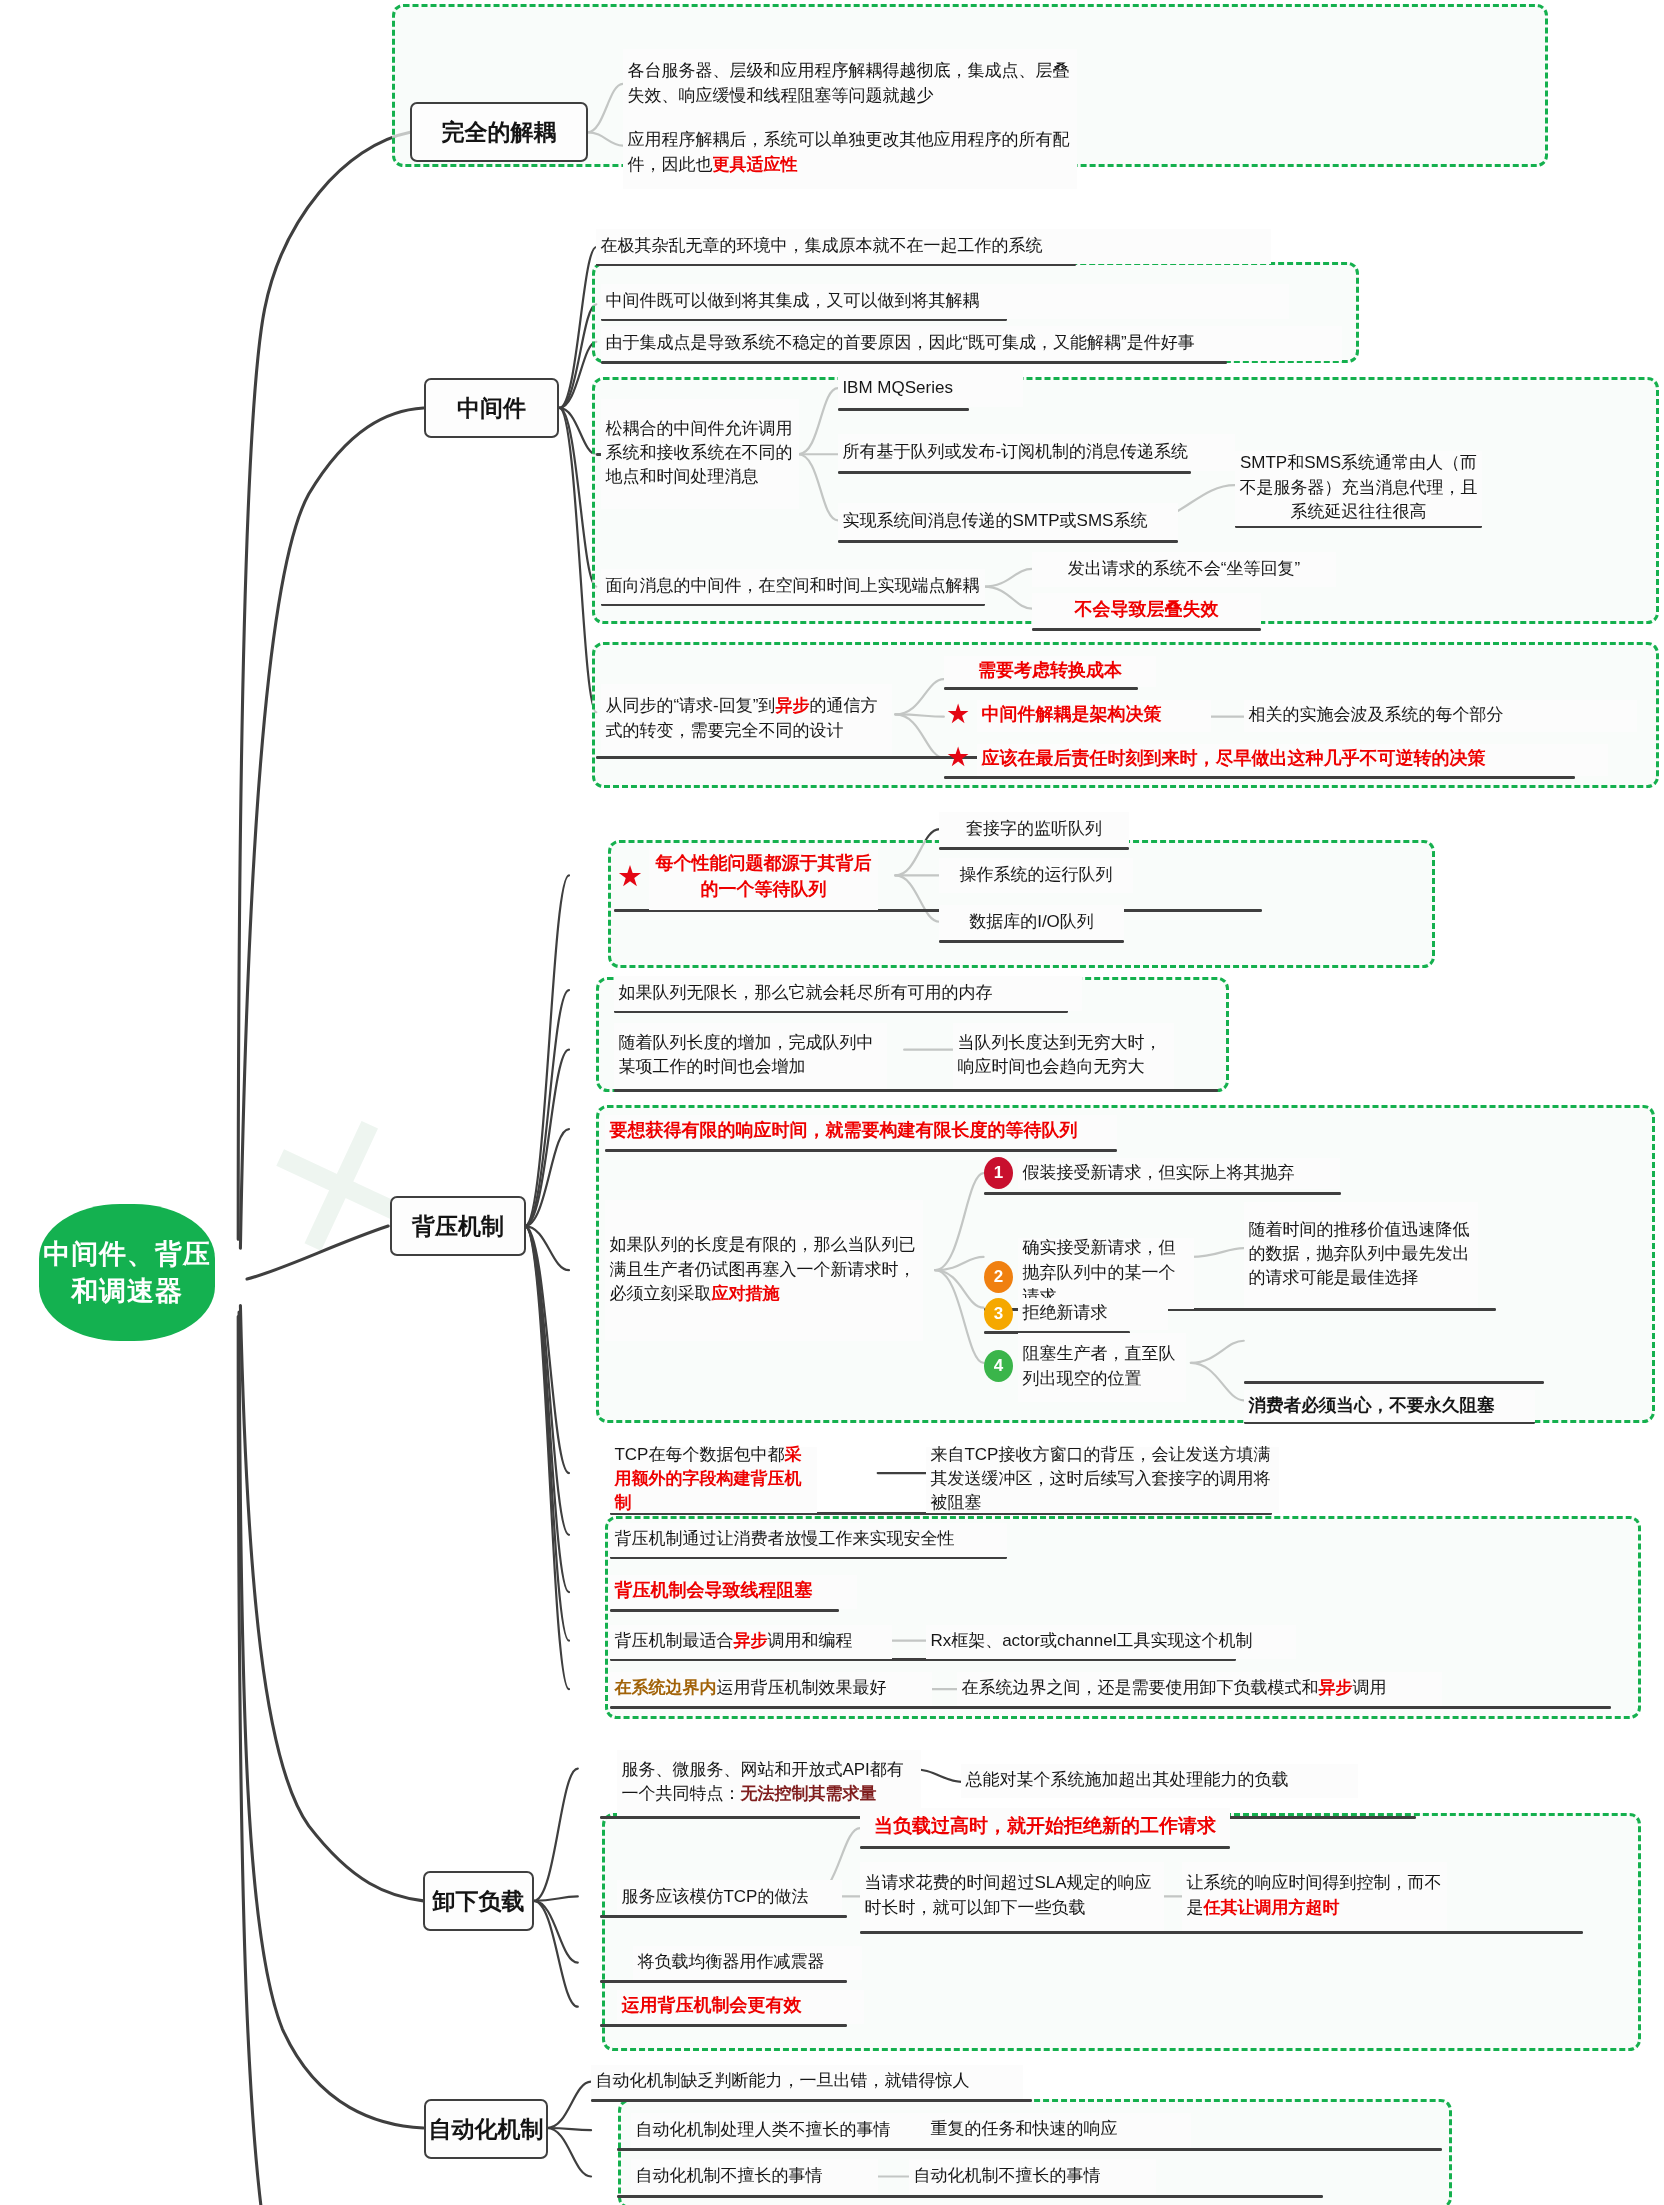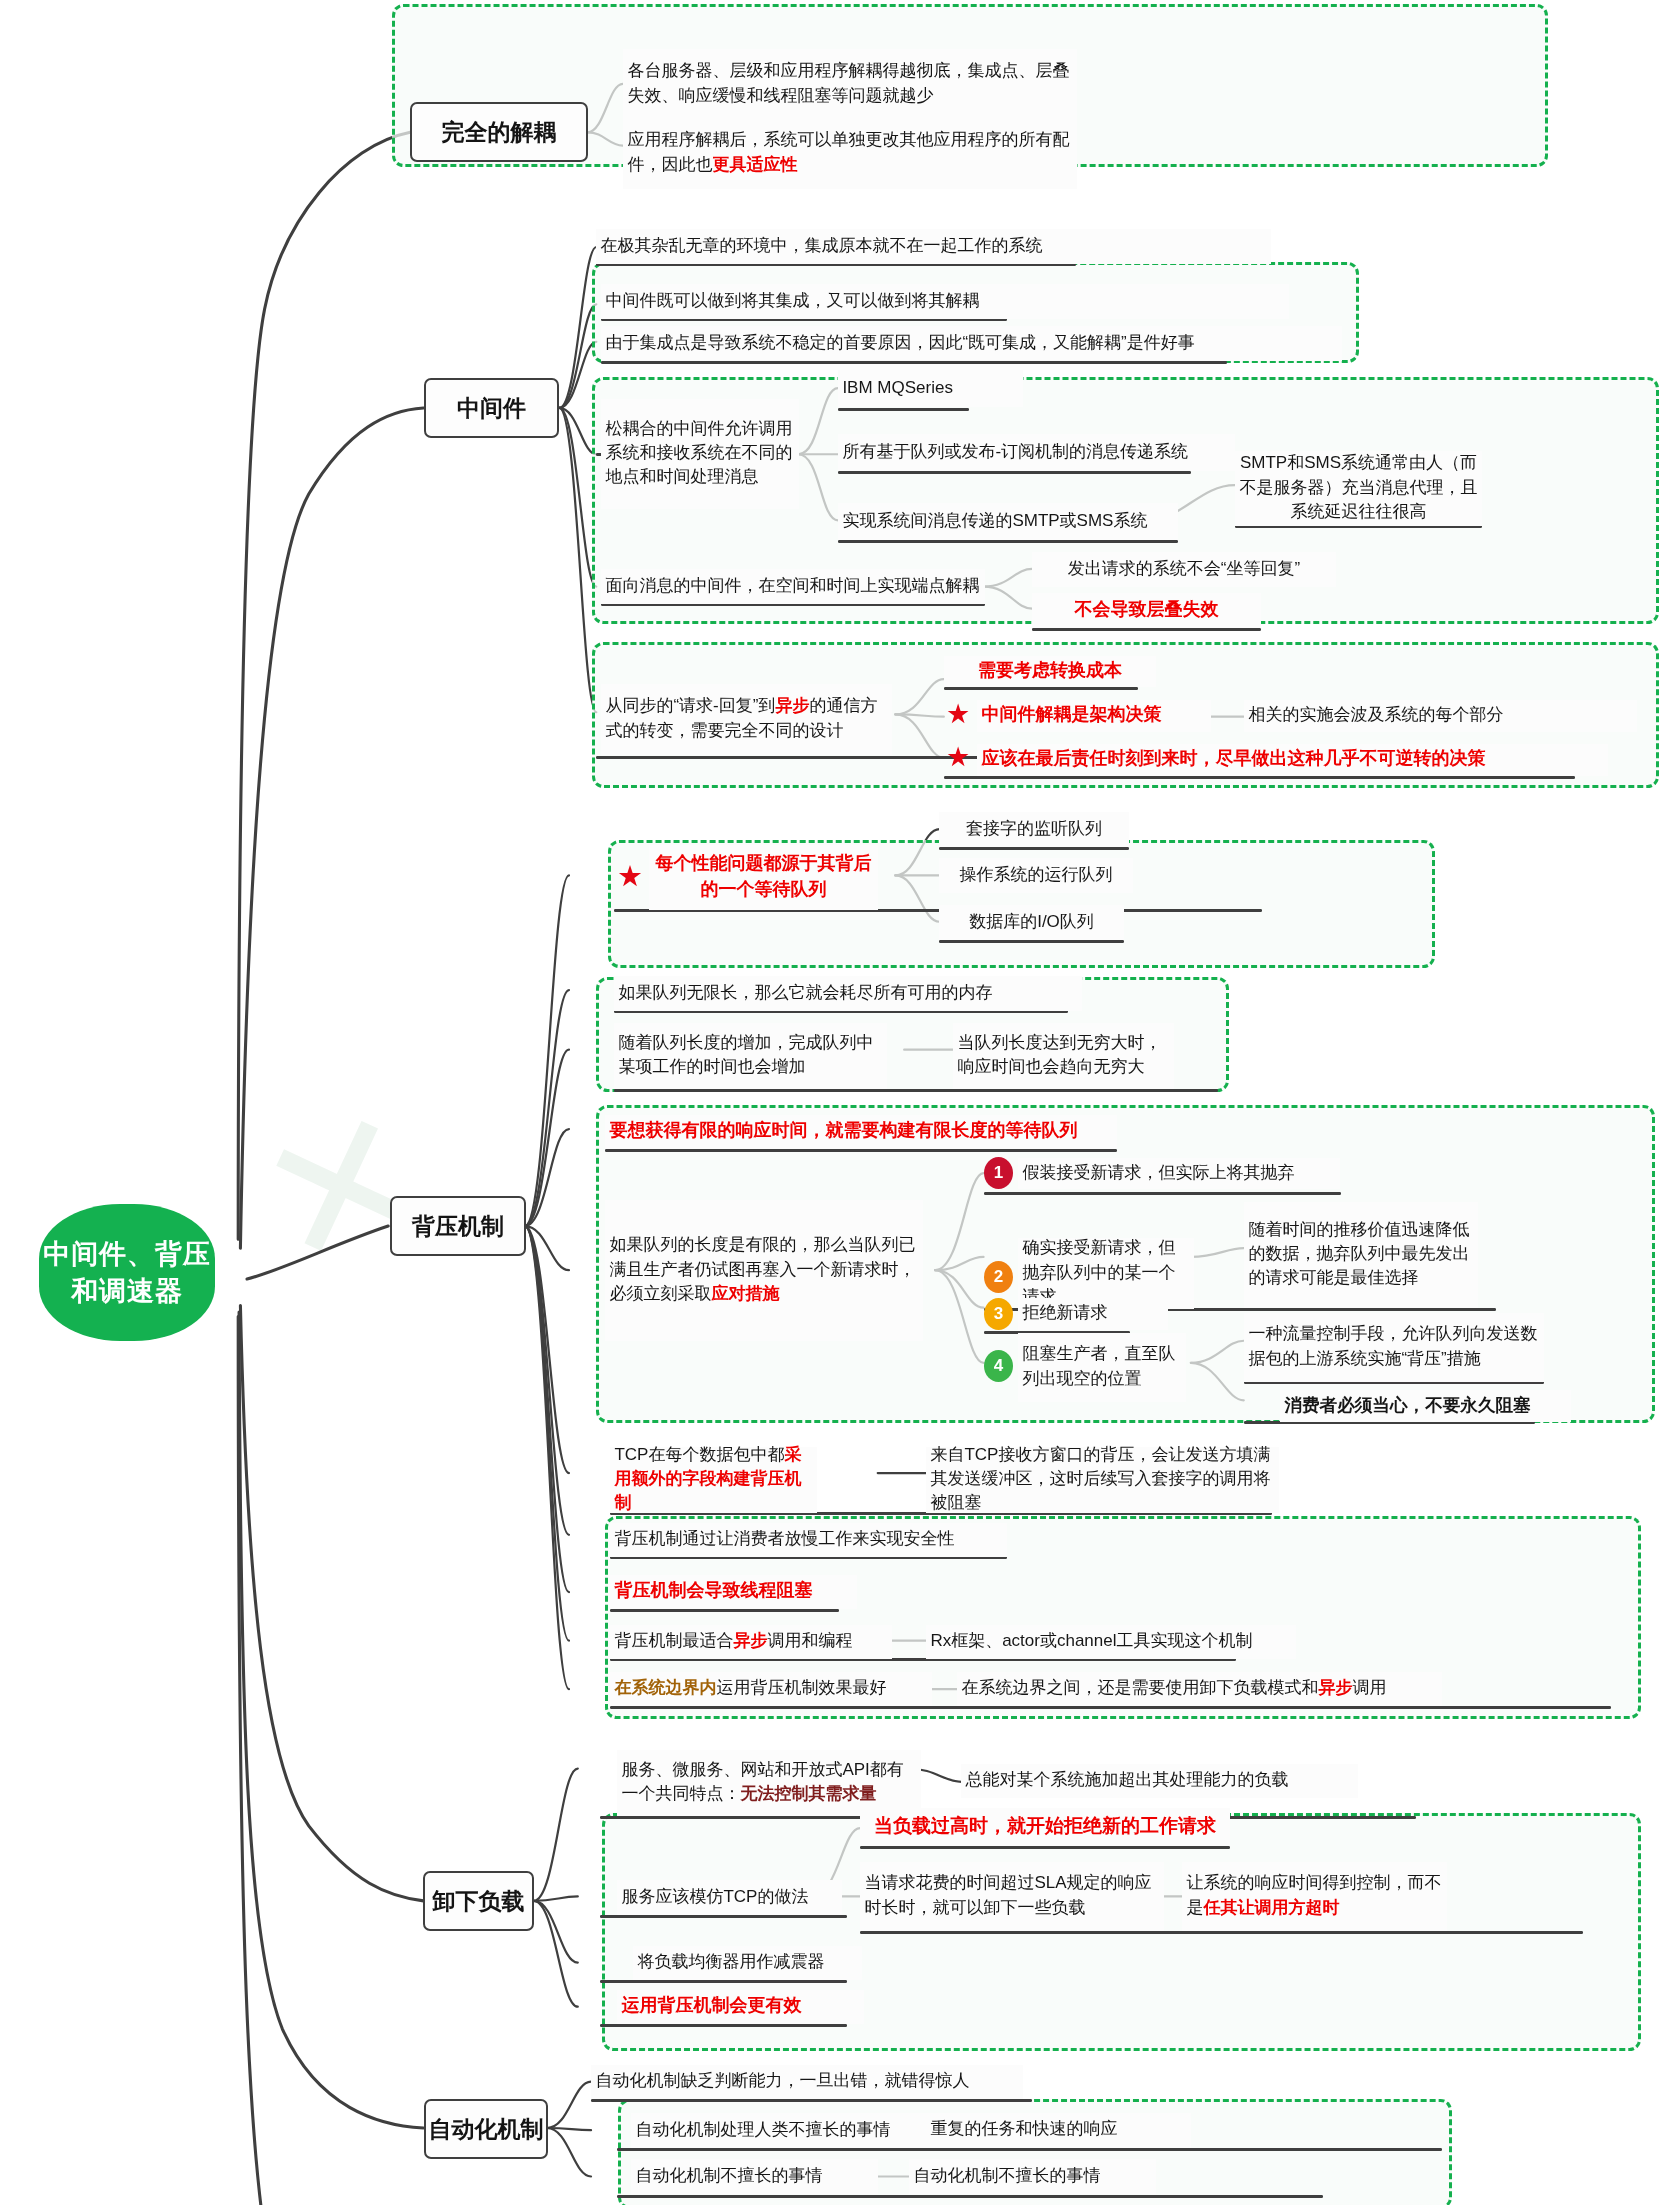--- a/index.html
+++ b/index.html
@@ -51,21 +51,21 @@
     background: #fcfcfc;
     color: #161616;
     line-height: 1.42;
     z-index: 4;
     padding: 2.6px 4.4px 4.4px 4.4px;
     display: flex;
     align-items: center;
   }
   .topic .txt { display: block; width: 100%; }
   .topic.center  { text-align: center; justify-content: flex-end; }
-  .topic.bold    { font-weight: bold; margin-left: 36px; }
+  .topic.bold    { font-weight: bold; }
   .topic.red     { color: #ee0000; font-weight: bold; }
   
   .uline {
     position: absolute;
     height: 2.6px;
     background: #3f3f3f;
     border-radius: 1.3px;
     z-index: 3;
   }
   
@@ -396,23 +396,20 @@
   </div>
   <div class="uline" style="left:984px; top:1331px; width:146px;"></div>
 
   <div class="badge" style="left:984px; top:1350px; width:29px; height:32px; font-size:17px; background:#3ab54a;">
     <span>4</span>
   </div>
   <div class="topic" style="left:1018px; top:1333px; width:168px; height:69px; font-size:17px;">
     <span class="txt">阻塞生产者，直至队列出现空的位置</span>
   </div>
 
-  <div class="topic" style="left:1244px; top:1313px; width:300px; height:69px; font-size:17px;">
-    <span class="txt">一种流量控制手段，允许队列向发送数据包的上游系统实施“背压”措施</span>
-  </div>
   <div class="uline" style="left:1244px; top:1381px; width:300px;"></div>
 
   <div class="topic bold" style="left:1244px; top:1390px; width:291px; height:32px; font-size:17.6px;">
     <span class="txt">消费者必须当心，不要永久阻塞</span>
   </div>
   <div class="uline" style="left:1244px; top:1421px; width:291px;"></div>
 
   <div class="topic" style="left:610px; top:1447px; width:207px; height:66px; font-size:17px;">
     <span class="txt">TCP在每个数据包中都<span style="color:#ee0000;font-weight:bold">采用</span><span style="color:#ee0000;font-weight:bold">额外的字段构建背压机制</span></span>
   </div>

